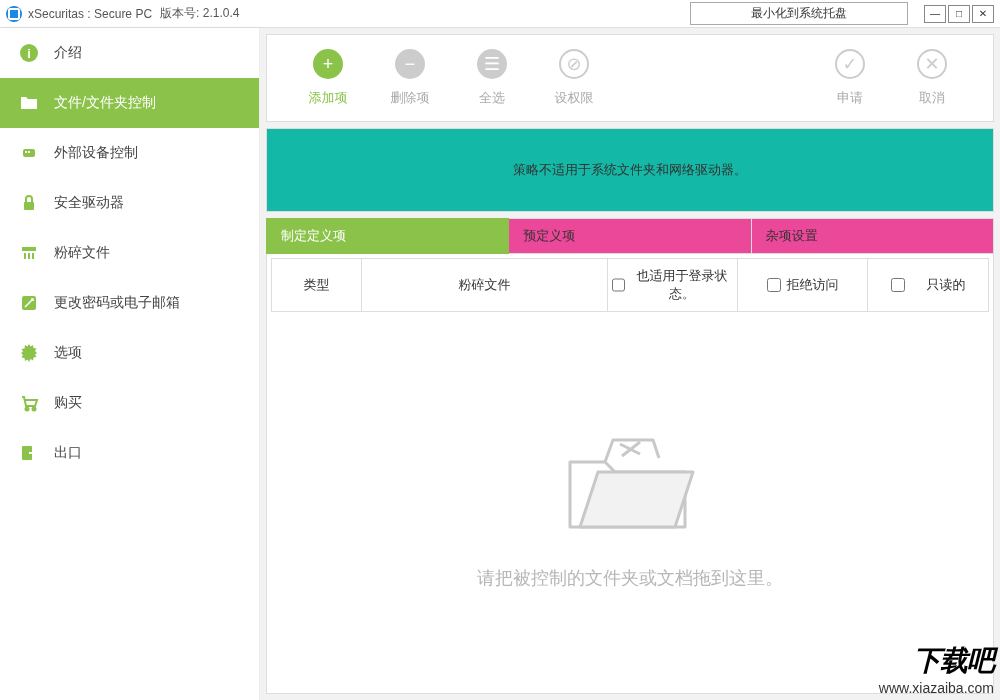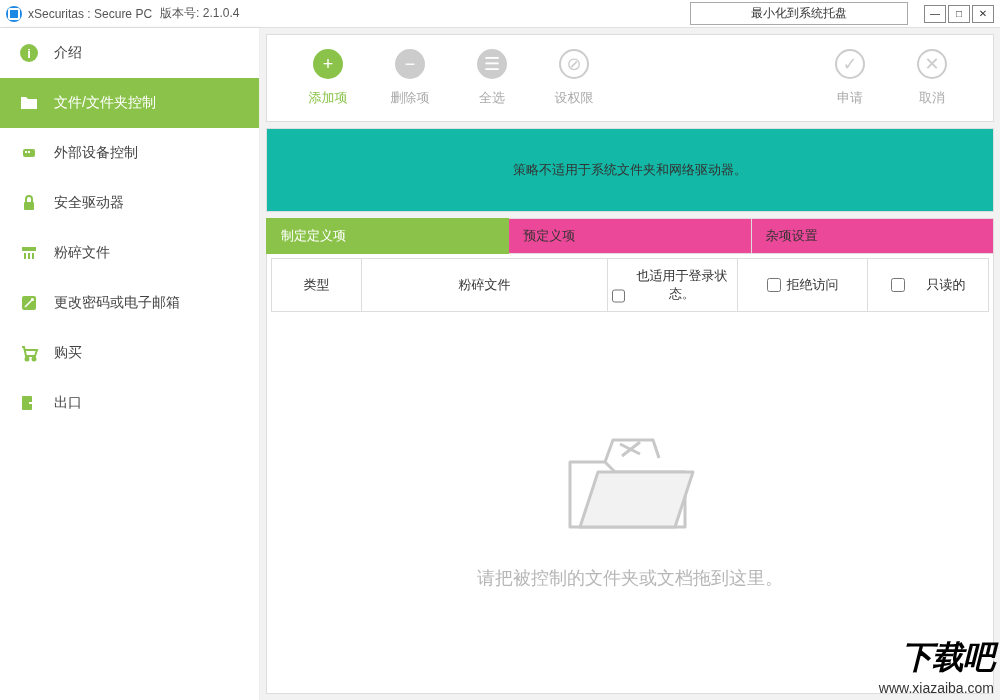--- a/index.html
+++ b/index.html
@@ -42,31 +42,31 @@
 .tab { flex: 1; background: #ec4899; border: 1px solid #ddd; padding: 8px 14px; font-size: 13px; color: #333; cursor: pointer; }
 .tab.active { background: #8bc34a; color: #fff; border-color: #8bc34a; }
 .tab + .tab { border-left: none; }
 
 .table-wrap { background: #fff; border: 1px solid #ddd; border-top: none; flex: 1; display: flex; flex-direction: column; padding: 4px; }
 .thead { display: flex; border: 1px solid #ddd; }
 .th { border-right: 1px solid #ddd; padding: 8px 4px; font-size: 13px; color: #333; text-align: center; display: flex; align-items: center; justify-content: center; }
 .th:last-child { border-right: none; gap: 16px; }
 .th-type { width: 90px; }
 .th-path { flex: 1; }
-.th-login { width: 130px; align-items: flex-end; }
+.th-login { width: 130px; }
 .th-deny { width: 130px; }
 .th-read { width: 120px; }
 .th input[type=checkbox] { margin-right: 6px; width: 14px; height: 14px; }
 
 .empty { flex: 1; display: flex; flex-direction: column; align-items: center; justify-content: center; color: #b6b6b6; }
 .empty svg { margin-bottom: 24px; }
 .empty-text { font-size: 18px; color: #b6b6b6; }
 
 .watermark { position: absolute; right: 6px; bottom: 4px; text-align: right; color: #000; }
-.watermark .wm1 { font-size: 32px; font-weight: 900; font-style: italic; letter-spacing: -1px; }
+.watermark .wm1 { font-size: 28px; font-weight: 900; font-style: italic; letter-spacing: -1px; }
 .watermark .wm2 { font-size: 14px; color: #333; }
 </style>
 </head>
 <body>
 
 <div class="titlebar">
   <span class="app-icon"></span>
   <span class="title-text">xSecuritas : Secure PC</span>
   <span class="version-label"><span>版本号: </span><span>2.1.0.4</span></span>
   <span class="spacer"></span>
@@ -126,20 +126,29 @@
       <span>粉碎文件</span>
     </div>
     <div class="side-item">
       <span class="s-icon">
           <svg width="20" height="20" viewBox="0 0 20 20" fill="currentColor">
             <rect x="3" y="3" width="14" height="14" rx="2"></rect>
             <path d="M6 14l8-8M12 6h2v2" stroke="#fff" stroke-width="1.5" fill="none"></path>
           </svg>
         </span>
       <span>更改密码或电子邮箱</span>
+    </div>
+    <div class="side-item">
+      <span class="s-icon">
+          <svg width="20" height="20" viewBox="0 0 20 20" fill="currentColor">
+            <circle cx="10" cy="10" r="3" fill="#fff"></circle>
+            <path d="M10 1l1.5 2.5L14 2l.5 3 3 .5-1.5 2.5L18 10l-2 1.5 1.5 2.5-3 .5-.5 3-2.5-1.5L10 19l-1.5-2.5L6 18l-.5-3-3-.5L4 12 2 10l2-1.5L2.5 6l3-.5L6 2l2.5 1.5z"></path>
+          </svg>
+        </span>
+      <span>选项</span>
     </div>
     <div class="side-item">
       <span class="s-icon">
           <svg width="20" height="20" viewBox="0 0 20 20" fill="none" stroke="currentColor" stroke-width="2">
             <path d="M3 4h2l2 9h9l2-6H6"></path>
             <circle cx="8" cy="16" r="1.5" fill="currentColor"></circle>
             <circle cx="15" cy="16" r="1.5" fill="currentColor"></circle>
           </svg>
         </span>
       <span>购买</span>

